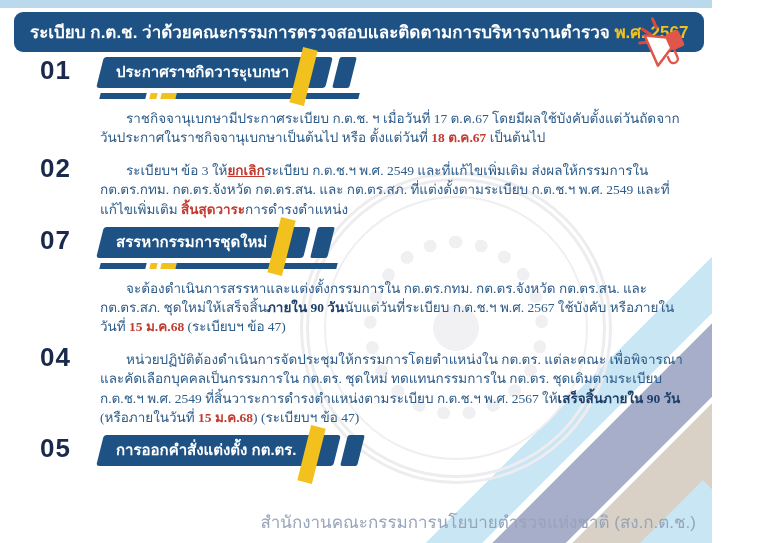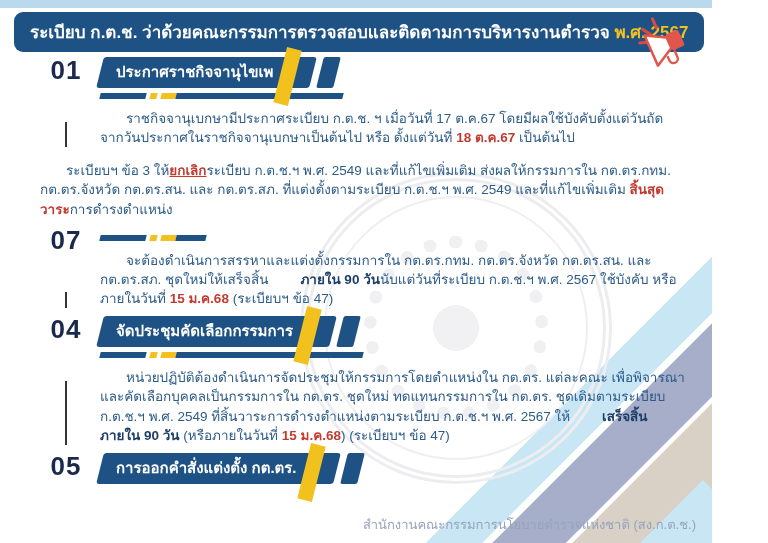--- a/index.html
+++ b/index.html
@@ -29,48 +29,48 @@
   .title-banner{
     position:absolute;left:14px;top:12px;z-index:2;background:#1e5285;color:#ffffff;
     font-weight:700;font-size:17px;padding:6px 16px 7px;border-radius:9px;white-space:nowrap;
   }
   .title-year{color:#f2c11d;}
   .megaphone{position:absolute;right:14px;top:12px;width:62px;height:64px;z-index:2;}
 
   
   .sections{position:relative;z-index:2;padding:57px 22px 0 40px;box-sizing:border-box;}
   .section{display:flex;gap:8px;margin-bottom:8px;}
-  .num-col{width:52px;display:flex;flex-direction:column;align-items:center;flex:0 0 52px;gap:33px;}
+  .num-col{width:52px;display:flex;align-items:flex-start;flex:0 0 52px;gap:33px;}
   .num{font-size:26px;font-weight:800;color:#1a2a4c;line-height:1;letter-spacing:1px;}
   .tline{flex:1;width:2px;background:#34343c;margin-top:6px;min-height:8px;}
   .content-col{flex:1;min-width:0;}
 
   .head-wrap{display:inline-block;position:relative;}
   .head{position:relative;display:inline-block;}
   .head::before{content:"";position:absolute;inset:0;background:#1e5285;transform:skewX(-14deg);border-radius:3px;}
   .head-txt{position:relative;z-index:1;display:inline-block;color:#fff;font-weight:700;font-size:15px;padding:3px 40px 4px 16px;white-space:nowrap;}
   .ribbon{position:absolute;top:-9px;bottom:-17px;right:18px;width:15px;background:#f2c11d;transform:rotate(14deg);z-index:2;}
   .tail{position:absolute;top:0;bottom:0;right:-24px;width:17px;background:#1e5285;transform:skewX(-14deg);border-radius:2px;}
   .underbar{height:6px;margin-top:5px;display:flex;transform:skewX(-14deg);width:calc(100% + 30px);}
   .ub{height:100%;}
   .ub.b1{width:46px;background:#1e5285;}
   .ub.g{width:4px;background:transparent;}
   .ub.y1{width:7px;background:#f2c11d;}
   .ub.y2{width:15px;background:#f2c11d;}
   .ub.b2{flex:1;background:#1e5285;}
 
-  .body{margin-top:6px;font-size:13.5px;line-height:1.42;color:#2e5c89;padding-right:4px;}
+  .body{margin-top:6px;font-size:13.5px;line-height:1.42;color:#2e5c89;padding-right:4px;font-family:Liberation Serif, serif;}
   .body p{margin:0;}
   .body p.indent{text-indent:26px;}
   .sg-plain{}
-  .sg-bold{font-weight:700;color:#1d3f69;padding-left:32px;}
+  .sg-bold{font-weight:700;color:#1d3f69;}
   .sg-red-bold{font-weight:700;color:#c23b30;}
   .sg-red-bold-underline{font-weight:700;color:#c23b30;text-decoration:underline;text-align:right;}
 
-  .footer{position:absolute;right:16px;bottom:8px;font-size:13px;color:#97a4ba;z-index:3;}
+  .footer{position:absolute;right:16px;bottom:8px;font-size:17px;color:#97a4ba;z-index:3;}
 </style>
 </head>
 <body>
 
 <div class="page">
   <div class="top-strip"></div>
 
   <div class="stripes">
     <div class="stripe s1"></div>
     <div class="stripe s2"></div>
@@ -105,54 +105,63 @@
 
   <div class="sections" id="sections">
   <div class="section">
     <div class="num-col">
       <div class="num">01</div>
       <div class="tline"></div>
     </div>
     <div class="content-col">
       <div class="head-wrap">
         <div class="head">
-          <span class="head-txt">ประกาศราชกิจจานุไขเพ</span>
+          <span class="head-txt">ประกาศราชกิดวาระุเบกษา</span>
           <span class="tail"></span>
           <span class="ribbon"></span>
         </div>
         <div class="underbar">
           <i class="ub b1"></i>
               <i class="ub g"></i>
               <i class="ub y1"></i>
               <i class="ub g"></i>
               <i class="ub y2"></i>
               <i class="ub b2"></i>
         </div>
       </div>
       <div class="body">
             <p class="indent"><span class="sg-plain">ราชกิจจานุเบกษามีประกาศระเบียบ ก.ต.ช. ฯ เมื่อวันที่ 17 ต.ค.67 โดยมีผลใช้บังคับตั้งแต่วันถัดจากวันประกาศในราชกิจจานุเบกษาเป็นต้นไป หรือ ตั้งแต่วันที่ </span><span class="sg-red-bold">18 ต.ค.67</span><span class="sg-plain"> เป็นต้นไป</span></p>
           </div>
     </div>
   </div>
 
   <div class="section">
+    <div class="num-col">
+      <div class="num">02</div>
+      <div class="tline"></div>
+    </div>
     <div class="content-col">
       <div class="body">
             <p class="indent"><span class="sg-plain">ระเบียบฯ ข้อ 3 ให้</span><span class="sg-red-bold-underline">ยกเลิก</span><span class="sg-plain">ระเบียบ ก.ต.ช.ฯ พ.ศ. 2549 และที่แก้ไขเพิ่มเติม ส่งผลให้กรรมการใน กต.ตร.กทม. กต.ตร.จังหวัด กต.ตร.สน. และ กต.ตร.สภ. ที่แต่งตั้งตามระเบียบ ก.ต.ช.ฯ พ.ศ. 2549 และที่แก้ไขเพิ่มเติม </span><span class="sg-red-bold">สิ้นสุดวาระ</span><span class="sg-plain">การดำรงตำแหน่ง</span></p>
           </div>
     </div>
   </div>
 
   <div class="section">
     <div class="num-col">
       <div class="num">07</div>
       <div class="tline"></div>
     </div>
     <div class="content-col">
       <div class="head-wrap">
+        <div class="head">
+          <span class="head-txt">สรรหากรรมการชุดใหม่</span>
+          <span class="tail"></span>
+          <span class="ribbon"></span>
+        </div>
         <div class="underbar">
           <i class="ub b1"></i>
               <i class="ub g"></i>
               <i class="ub y1"></i>
               <i class="ub g"></i>
               <i class="ub y2"></i>
               <i class="ub b2"></i>
         </div>
       </div>
       <div class="body">
@@ -160,35 +169,20 @@
           </div>
     </div>
   </div>
 
   <div class="section">
     <div class="num-col">
       <div class="num">04</div>
       <div class="tline"></div>
     </div>
     <div class="content-col">
-      <div class="head-wrap">
-        <div class="head">
-          <span class="head-txt">จัดประชุมคัดเลือกกรรมการ</span>
-          <span class="tail"></span>
-          <span class="ribbon"></span>
-        </div>
-        <div class="underbar">
-          <i class="ub b1"></i>
-              <i class="ub g"></i>
-              <i class="ub y1"></i>
-              <i class="ub g"></i>
-              <i class="ub y2"></i>
-              <i class="ub b2"></i>
-        </div>
-      </div>
       <div class="body">
             <p class="indent"><span class="sg-plain">หน่วยปฏิบัติต้องดำเนินการจัดประชุมให้กรรมการโดยตำแหน่งใน กต.ตร. แต่ละคณะ เพื่อพิจารณาและคัดเลือกบุคคลเป็นกรรมการใน กต.ตร. ชุดใหม่ ทดแทนกรรมการใน กต.ตร. ชุดเดิมตามระเบียบ ก.ต.ช.ฯ พ.ศ. 2549 ที่สิ้นวาระการดำรงตำแหน่งตามระเบียบ ก.ต.ช.ฯ พ.ศ. 2567 ให้</span><span class="sg-bold">เสร็จสิ้นภายใน 90 วัน</span><span class="sg-plain"> (หรือภายในวันที่ </span><span class="sg-red-bold">15 ม.ค.68</span><span class="sg-plain">) (ระเบียบฯ ข้อ 47)</span></p>
           </div>
     </div>
   </div>
 
   <div class="section">
     <div class="num-col">
       <div class="num">05</div>
 

